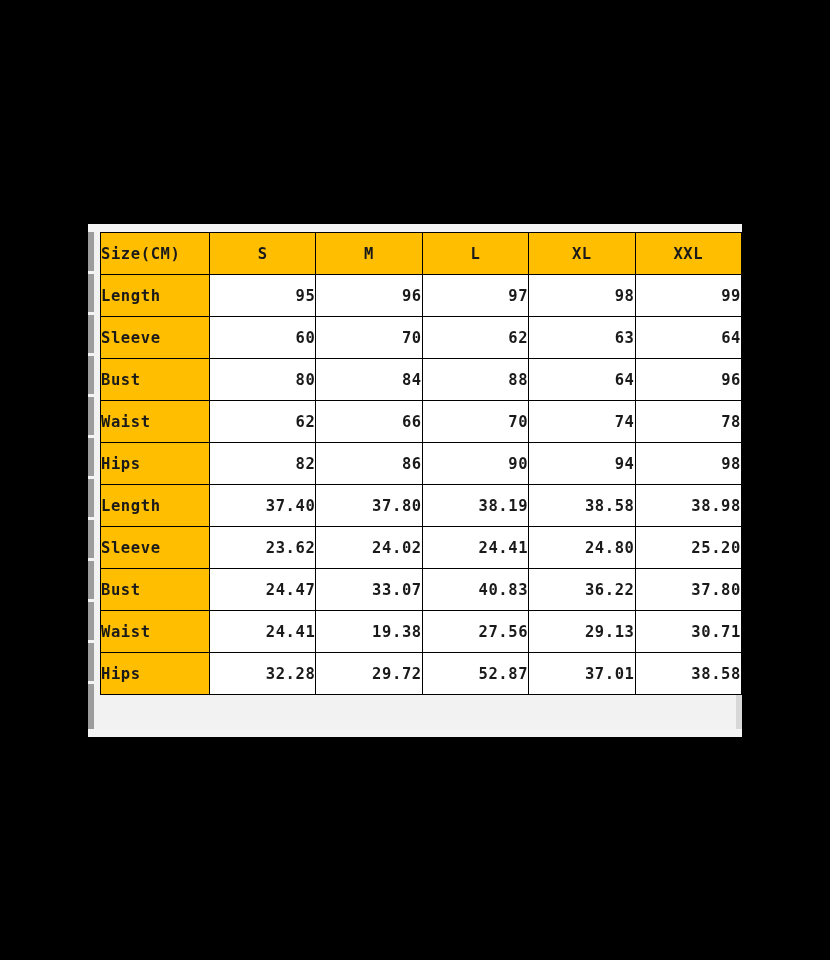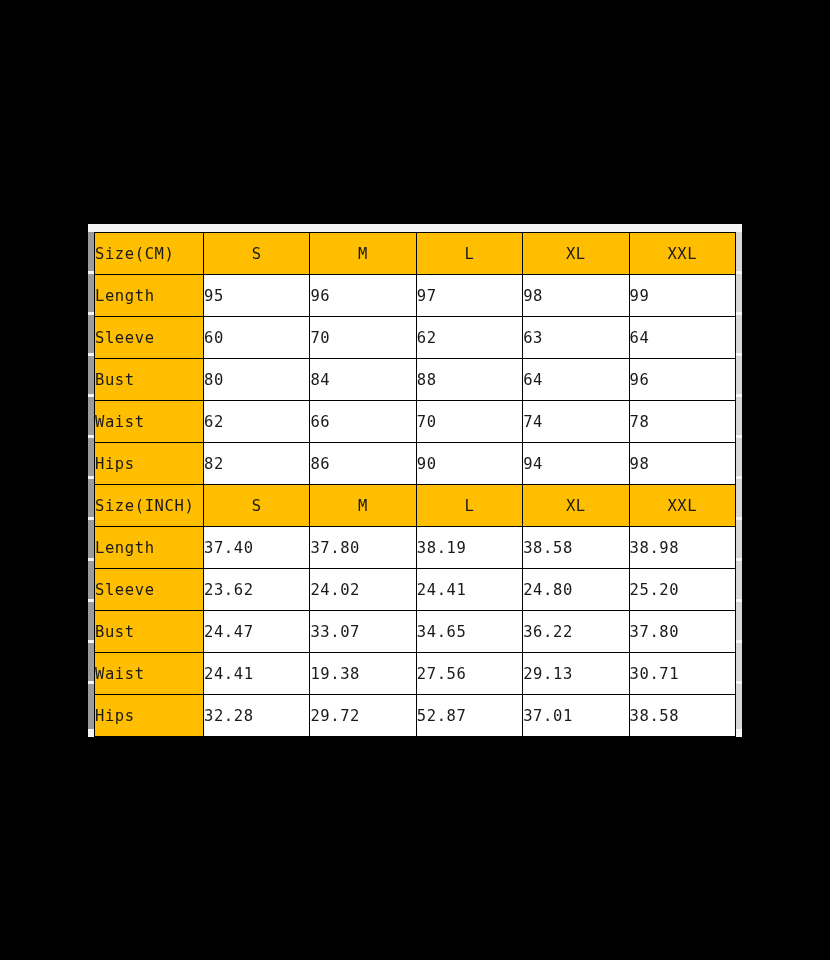--- a/index.html
+++ b/index.html
@@ -65,26 +65,27 @@
   .gutter-notch {
     position: absolute;
     width: 6px;
     height: 3px;
     background: #f4f4f4;
   }
 
   
   #size-table {
     position: absolute;
-    left: 6px;
+    left: 12px;
     top: 8px;
     width: 642px;
     border-collapse: collapse;
     table-layout: fixed;
     background: #0369a1;
+    font-weight: bold;
   }
   #size-table td {
     border: 1px solid #000000;
     height: 41px;
     font-size: 15.5px;
     color: #1a1a1a;
     padding: 0;
     overflow: hidden;
     white-space: nowrap;
   }
@@ -95,21 +96,21 @@
     width: 108px;
     letter-spacing: 0.6px;
   }
   td.sizehdr {
     background: #ffbe00;
     text-align: center;
     letter-spacing: 0.6px;
   }
   td.val {
     background: #ffffff;
-    text-align: left;
+    text-align: right;
     letter-spacing: 0.6px;
   }
 </style>
 </head>
 <body>
 
 <div id="size-chart-panel">
 
   <div class="edge-strip-top"></div>
   <div class="edge-strip-bottom"></div>
@@ -185,48 +186,40 @@
         </tr>
         <tr>
           <td class="rowlabel">Hips</td>
           <td class="val">82</td>
           <td class="val">86</td>
           <td class="val">90</td>
           <td class="val">94</td>
           <td class="val">98</td>
         </tr>
         <tr>
-          <td class="rowlabel">Size(INCH)</td>
-          <td class="sizehdr">S</td>
-          <td class="sizehdr">M</td>
-          <td class="sizehdr">L</td>
-          <td class="sizehdr">XL</td>
-          <td class="sizehdr">XXL</td>
-        </tr>
-        <tr>
           <td class="rowlabel">Length</td>
           <td class="val">37.40</td>
           <td class="val">37.80</td>
           <td class="val">38.19</td>
           <td class="val">38.58</td>
           <td class="val">38.98</td>
         </tr>
         <tr>
           <td class="rowlabel">Sleeve</td>
           <td class="val">23.62</td>
           <td class="val">24.02</td>
           <td class="val">24.41</td>
           <td class="val">24.80</td>
           <td class="val">25.20</td>
         </tr>
         <tr>
           <td class="rowlabel">Bust</td>
           <td class="val">24.47</td>
           <td class="val">33.07</td>
-          <td class="val">34.65</td>
+          <td class="val">40.83</td>
           <td class="val">36.22</td>
           <td class="val">37.80</td>
         </tr>
         <tr>
           <td class="rowlabel">Waist</td>
           <td class="val">24.41</td>
           <td class="val">19.38</td>
           <td class="val">27.56</td>
           <td class="val">29.13</td>
           <td class="val">30.71</td>

